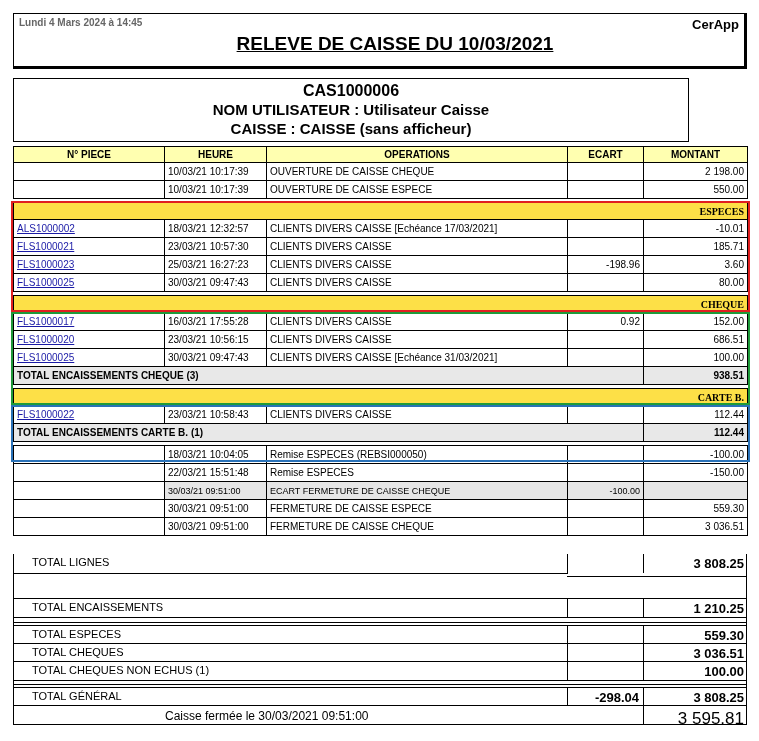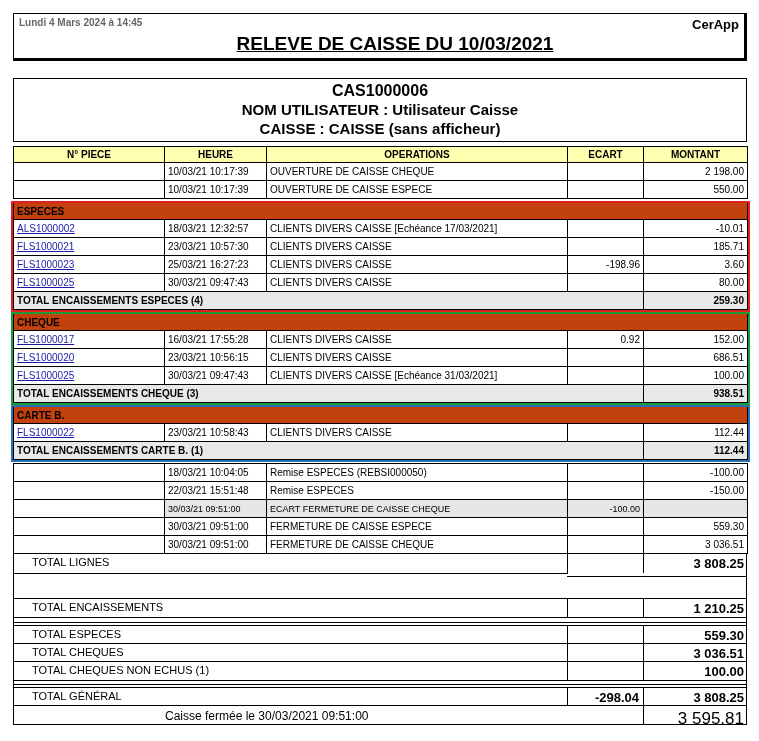--- a/index.html
+++ b/index.html
@@ -4,49 +4,49 @@
 <style>
   * { box-sizing: border-box; margin: 0; padding: 0; }
   body {
     width: 759px; height: 741px; background: #ffffff;
     font-family: "Liberation Sans", sans-serif; color: #000; position: relative; overflow: hidden;
   }
   .abs { position: absolute; }
 
   
   #hdr {
-    left: 13px; top: 13px; width: 734px; height: 48px;
+    left: 13px; top: 13px; width: 734px; height: 56px;
     border: 1px solid #000; border-right-width: 3px; border-bottom-width: 3px;
   }
   #hdr-date { left: 5px; top: 3px; font-size: 10px; font-weight: bold; color: #666; }
   #hdr-app { right: 5px; top: 3px; font-size: 13px; font-weight: bold; }
   #hdr-title {
     left: 12px; right: 0; top: 19px; text-align: center;
     font-size: 19px; font-weight: bold; text-decoration: underline;
     padding-left: 20px;
   }
 
   
   #ident {
-    left: 13px; top: 78px; width: 734px; height: 64px;
+    left: 13px; top: 78px; width: 676px; height: 64px;
     border: 1px solid #000; text-align: center; font-weight: bold; font-size: 15px; line-height: 19px;
     padding-top: 2px;
   }
   #ident div:first-child { font-size: 16px; }
 
   
   table { border-collapse: collapse; table-layout: fixed; }
   #main { position: absolute; left: 13px; top: 146px; width: 734px; }
   col.c1 { width: 151px; } col.c2 { width: 102px; } col.c3 { width: 301px; }
   col.c4 { width: 76px; } col.c5 { width: 104px; }
   td, th { border: 1px solid #000; font-size: 10px; height: 18px; padding: 0 3px; white-space: nowrap; overflow: hidden; }
   th { background: #ffffb0; font-weight: bold; text-align: center; height: 16px; font-size: 10px; }
   td.r { text-align: right; }
   a.piece { color: #1a1aa6; text-decoration: underline; }
-  tr.group td { background: #c2410c; font-weight: bold; text-align: left; height: 17px; }
+  tr.group td { background: #fde047; font-weight: bold; text-align: right; height: 17px; font-family: Liberation Serif, serif; }
   tr.subtotal td { background: #e8e8e8; font-weight: bold; }
   tr.gap td { border-left: none; border-right: none; height: 4px; padding: 0; }
   tr.ecart td { background: #e6e6e6; font-size: 9px; }
   tr.ecart td.col1 { background: #fff; }
 
   
   .outline { position: absolute; pointer-events: none; border: 2px solid; }
 
   
   #totals { position: absolute; left: 13px; width: 734px; }
@@ -130,24 +130,20 @@
         <td>CLIENTS DIVERS CAISSE</td>
         <td class="r">-198.96</td>
         <td class="r">3.60</td>
       </tr>
       <tr>
         <td class="col1"><a class="piece" href="#">FLS1000025</a></td>
         <td>30/03/21 09:47:43</td>
         <td>CLIENTS DIVERS CAISSE</td>
         <td class="r"></td>
         <td class="r">80.00</td>
-      </tr>
-      <tr class="subtotal">
-        <td colspan="4">TOTAL ENCAISSEMENTS ESPECES (4)</td>
-        <td class="r">259.30</td>
       </tr>
       <tr class="gap">
         <td colspan="5"></td>
       </tr>
       <tr class="group">
         <td colspan="5">CHEQUE</td>
       </tr>
       <tr>
         <td class="col1"><a class="piece" href="#">FLS1000017</a></td>
         <td>16/03/21 17:55:28</td>

